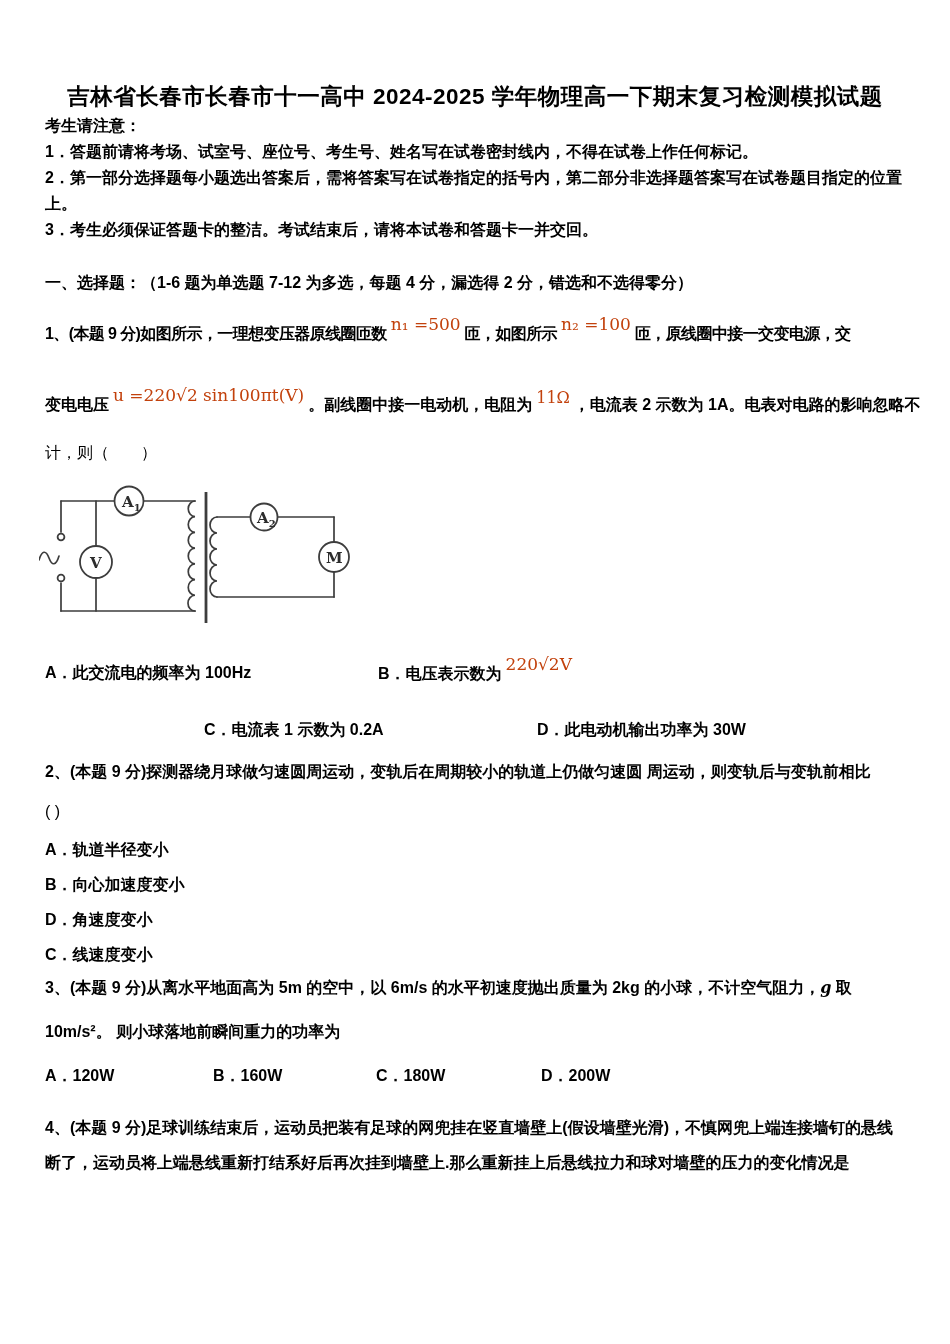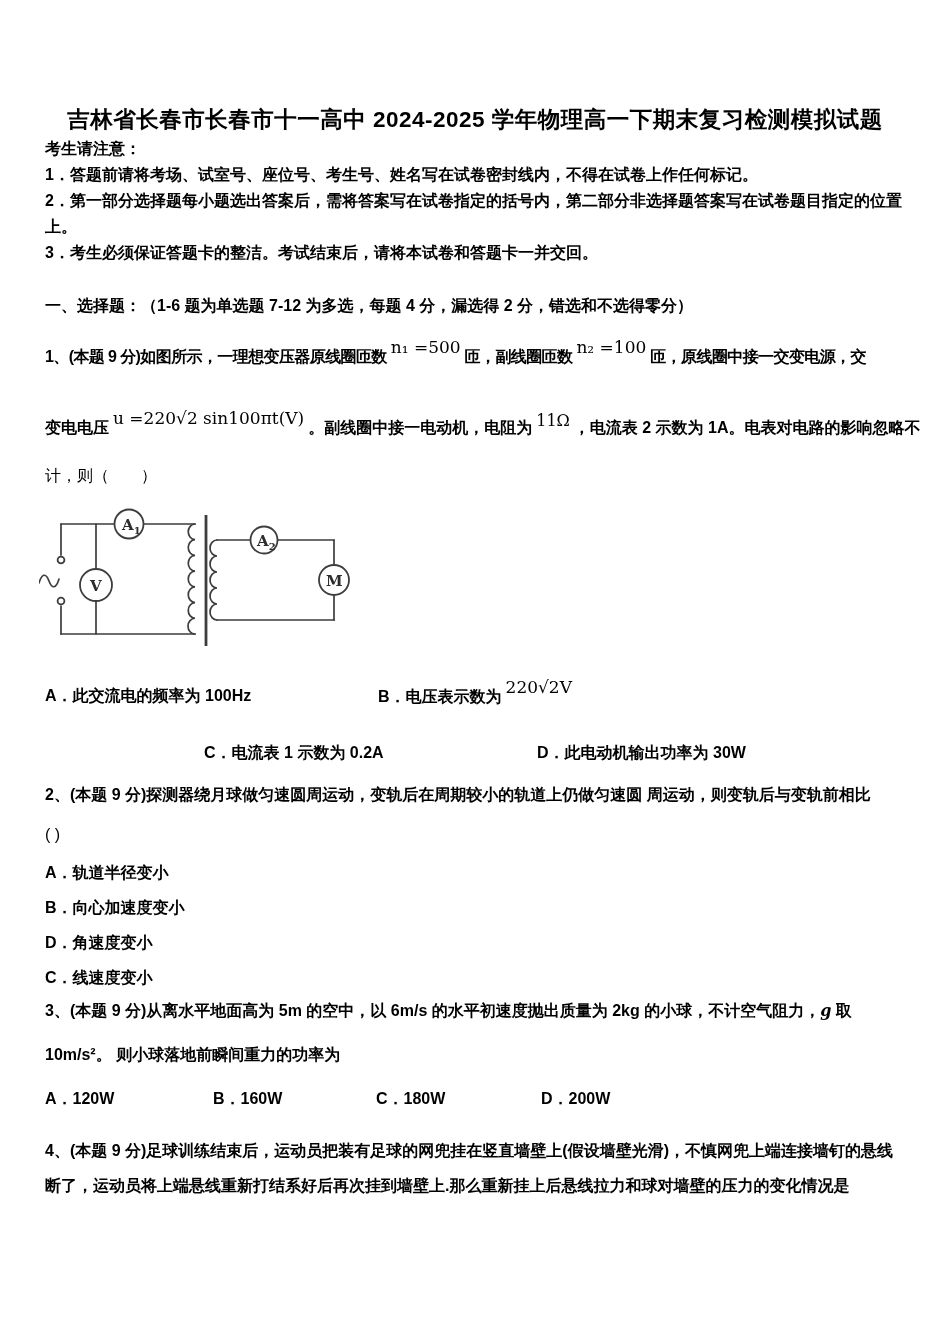--- a/index.html
+++ b/index.html
@@ -8,21 +8,21 @@
     font-family: "Liberation Sans", "DejaVu Sans", sans-serif;
     color: #000;
     overflow: hidden;
   }
   .page {
     width: 950px; height: 1344px;
     padding: 0 45px;
     box-sizing: border-box;
   }
   .title {
-    margin: 0; padding-top: 104px;
+    margin: 0; padding-top: 81px;
     font-size: 22.5px; line-height: 32px;
     font-weight: 800; text-align: center;
     letter-spacing: 0.5px;
   }
   .notice-heading {
     margin-top: 10px;
     font-size: 16px; line-height: 26px; font-weight: 700;
   }
   .notice p {
     margin: 0;
@@ -35,21 +35,21 @@
   }
   .qline {
     font-size: 16px; line-height: 24px; font-weight: 700;
     white-space: nowrap;
   }
   .tight { letter-spacing: -0.6px; }
   .normal-weight { font-weight: 400; }
   .formula {
     font-family: "DejaVu Serif", "Liberation Serif", serif;
     font-weight: 400;
-    color: #000000;
+    color: #c2410c;
     font-size: 17px;
     position: relative; top: -9px;
     padding: 0 4px;
     white-space: nowrap;
     letter-spacing: 0;
   }
   .formula.small { font-size: 16px; top: -7px; }
   .italic-serif {
     font-family: "DejaVu Serif", "Liberation Serif", serif;
     font-style: italic; font-weight: 700;
@@ -86,21 +86,21 @@
     <p class="notice-heading">考生请注意：</p>
     <p>1．答题前请将考场、试室号、座位号、考生号、姓名写在试卷密封线内，不得在试卷上作任何标记。</p>
     <p>2．第一部分选择题每小题选出答案后，需将答案写在试卷指定的括号内，第二部分非选择题答案写在试卷题目指定的位置上。</p>
     <p>3．考生必须保证答题卡的整洁。考试结束后，请将本试卷和答题卡一并交回。</p>
   </div>
 
   <div class="section-heading">一、选择题：（1-6 题为单选题 7-12 为多选，每题 4 分，漏选得 2 分，错选和不选得零分）</div>
 
   <div>
     <div class="qline tight" style="margin-top:26px;">
-      <span>1、(本题 9 分)如图所示，一理想变压器原线圈匝数</span><span class="formula">n₁ =500</span><span>匝，副线圈匝数</span><span class="formula">n₂ =100</span><span>匝，原线圈中接一交变电源，交</span>
+      <span>1、(本题 9 分)如图所示，一理想变压器原线圈匝数</span><span class="formula">n₁ =500</span><span>匝，如图所示</span><span class="formula">n₂ =100</span><span>匝，原线圈中接一交变电源，交</span>
     </div>
     <div class="qline" style="margin-top:46px;">
       <span>变电电压</span><span class="formula">u =220√2 sin100πt(V)</span><span>。副线圈中接一电动机，电阻为</span><span class="formula small">11Ω</span><span>，电流表 2 示数为 1A。电表对电路的影响忽略不</span>
     </div>
     <div class="qline normal-weight" style="margin-top:24px;">计，则（　　）</div>
 
     <div class="diagram-wrap">
       <svg width="330" height="158" viewBox="0 0 330 158">
 
         <path class="circuit-line" d="M22,22 H156"></path>

